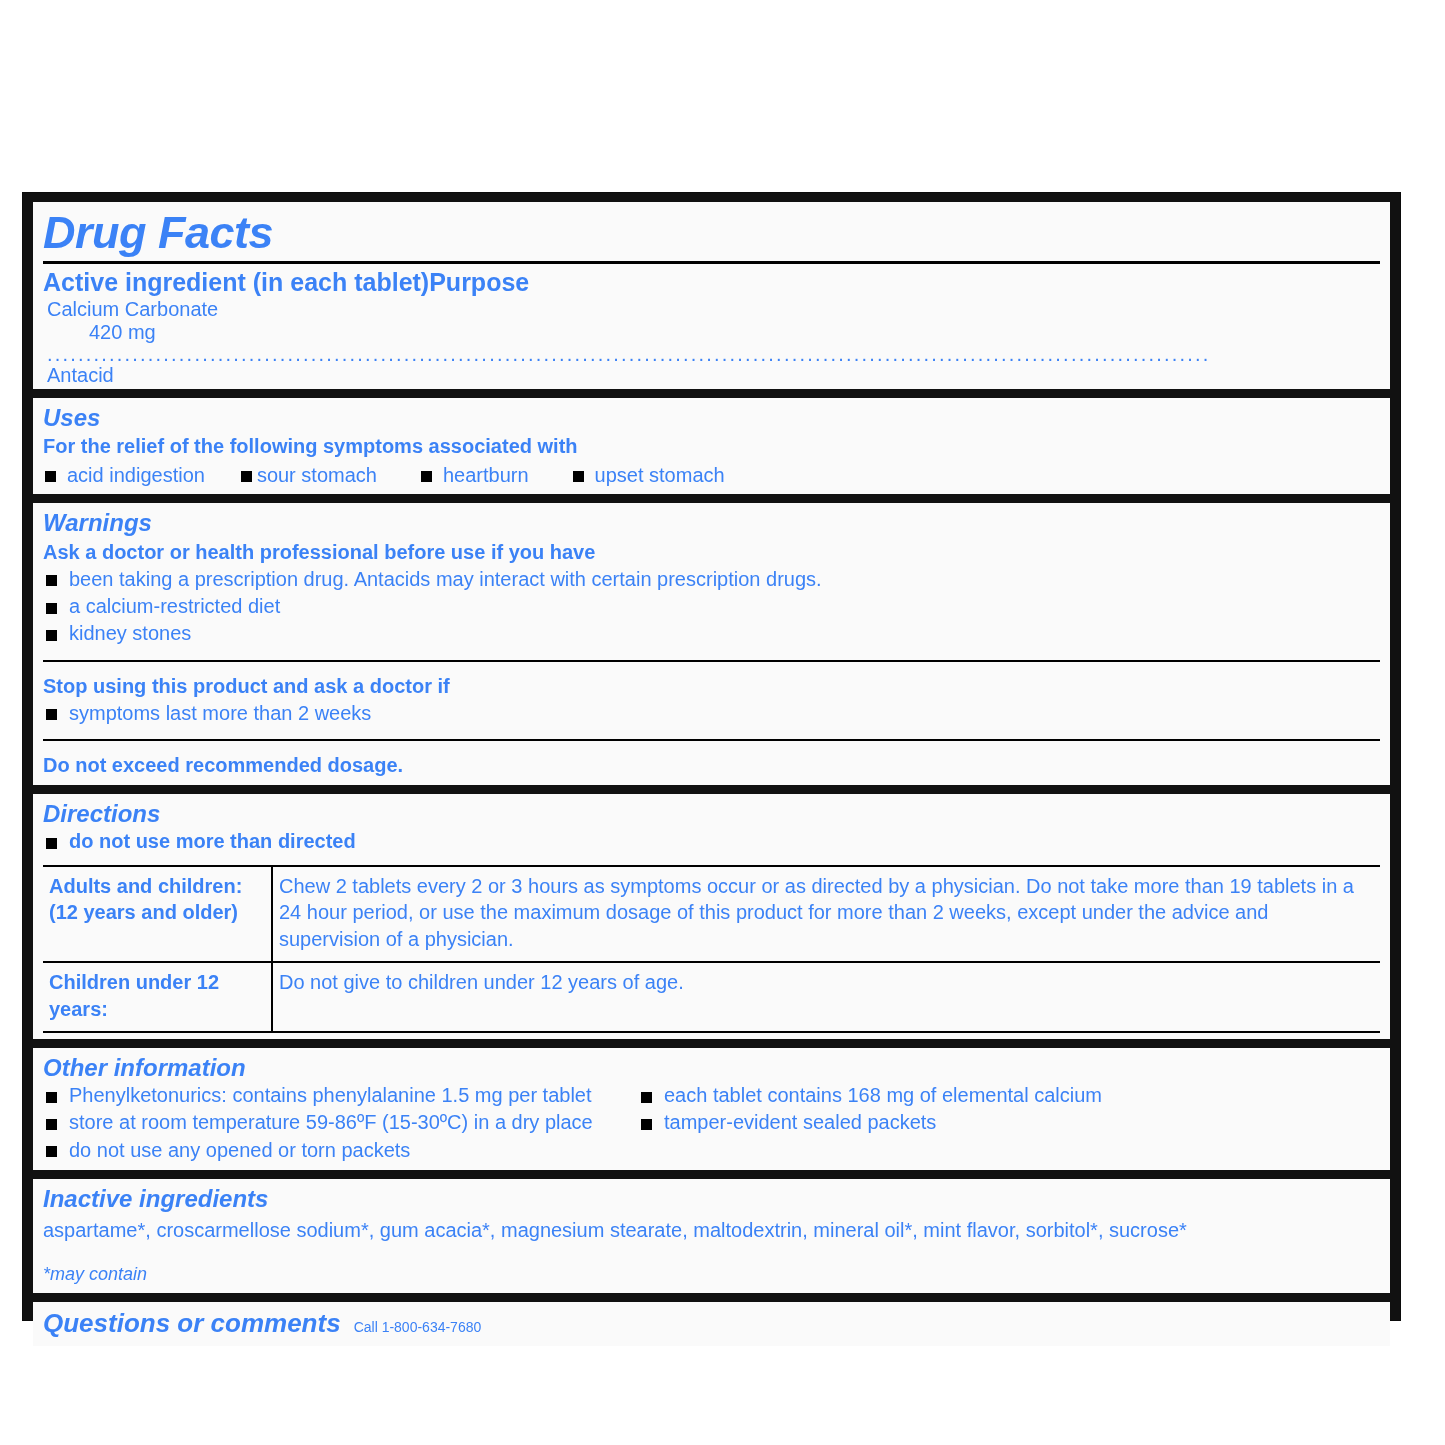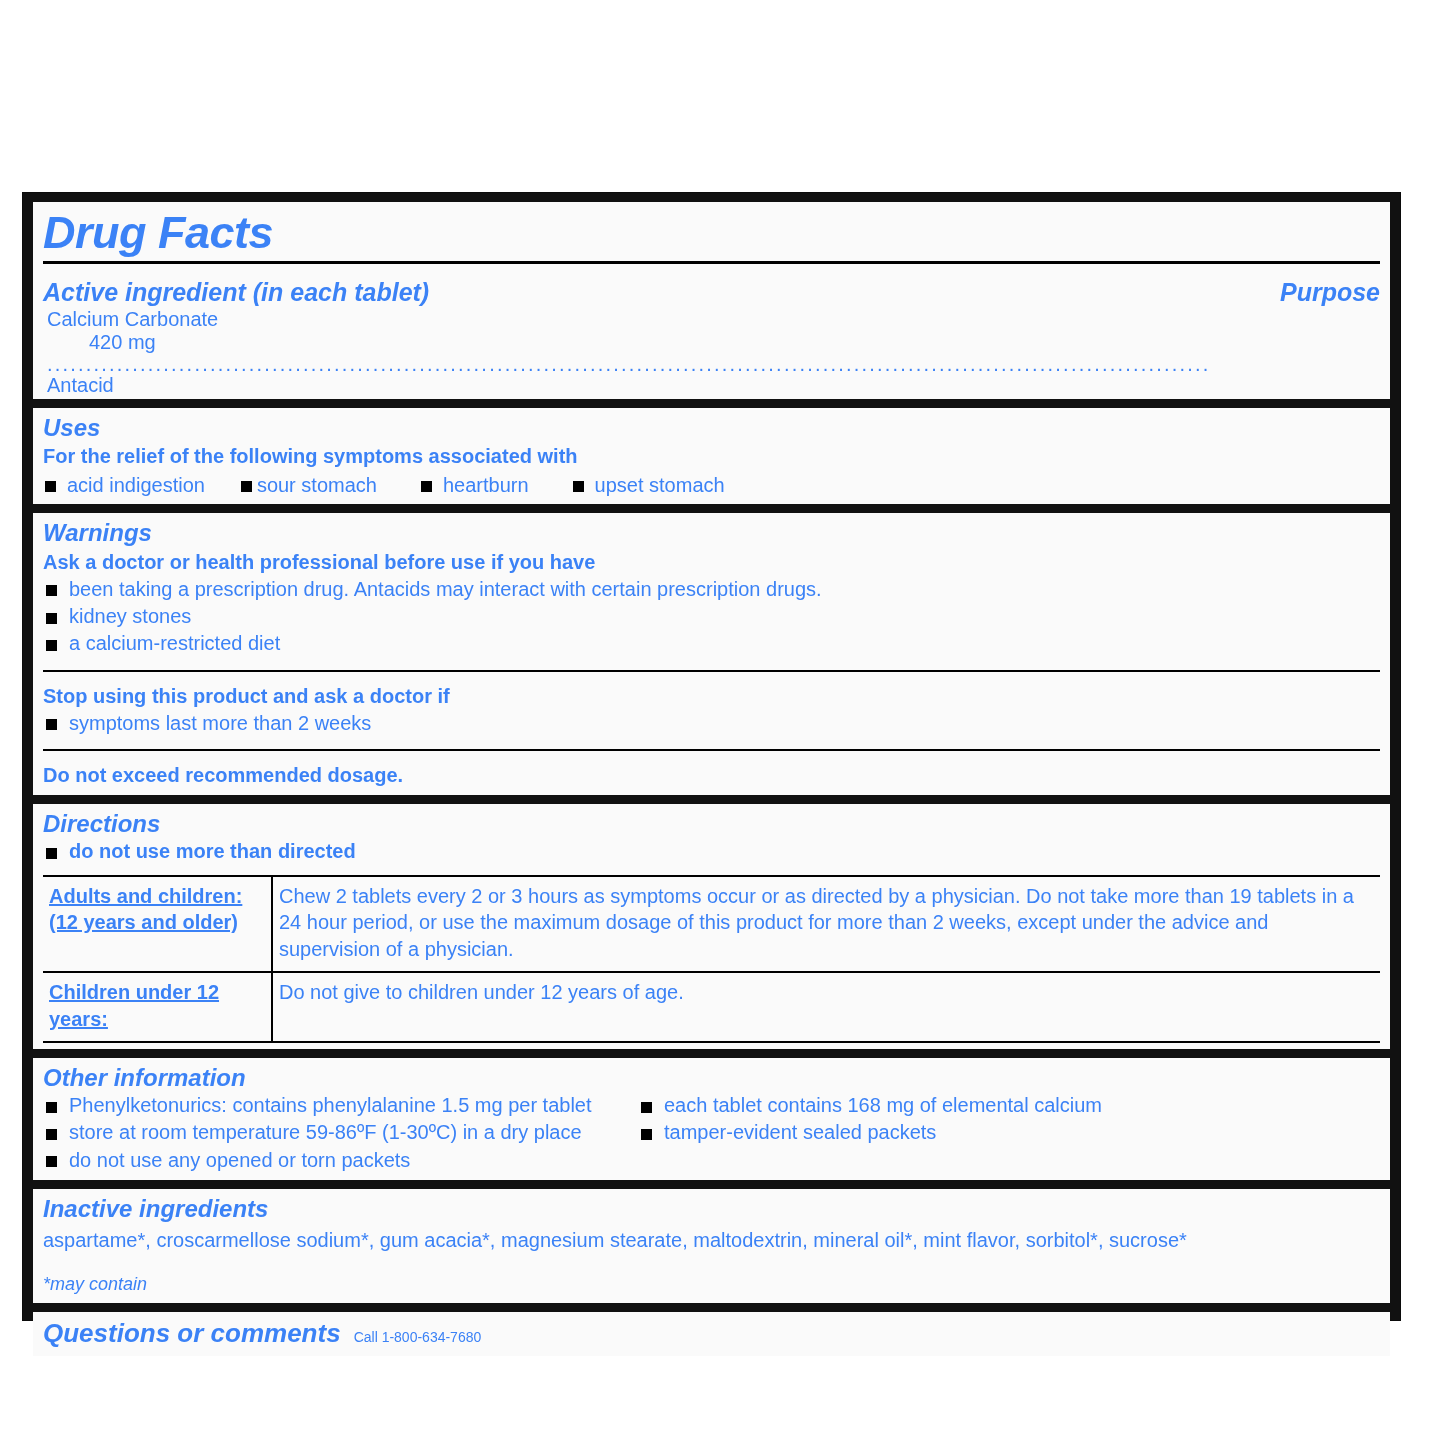--- a/index.html
+++ b/index.html
@@ -58,27 +58,25 @@
 
   .rule-heavy {
     border-bottom: 3px solid #000;
     margin: 1px 0 0 0;
     height: 0;
   }
 
   
   .ai-head {
     display: flex;
-    justify-content: space-between;
+    justify-content: flex-start;
     align-items: baseline;
     font-size: 25px;
     font-weight: bold;
-    font-style: italic;
     padding-top: 4px;
-    margin-top: 10px;
   }
   .ai-row {
     display: flex;
     align-items: baseline;
     font-size: 20px;
     padding-top: 1px;
     padding-bottom: 2px;
     white-space: nowrap;
     flex-direction: column;
   }
@@ -182,21 +180,20 @@
     border-top: 2px solid #000;
     border-bottom: 2px solid #000;
     vertical-align: top;
     padding: 6px 10px 8px 6px;
     line-height: 1.34;
   }
   table.dir td.lab {
     width: 212px;
     font-weight: bold;
     border-right: 2px solid #000;
-    text-decoration: underline;
   }
   table.dir tr + tr td { border-top: none; }
 
   
   .oi-cols {
     display: flex;
   }
   .oi-cols .col-a { width: 595px; flex: 0 0 595px; }
   .oi-cols .col-b { flex: 1 1 auto; }
 
@@ -262,22 +259,22 @@
         <span class="ib g2">heartburn</span>
         <span class="ib">upset stomach</span>
       </div>
     </div>
 
     <div class="band">
       <div class="sect-head">Warnings</div>
       <div class="sub-head">Ask a doctor or health professional before use if you have</div>
       <ul class="bl">
         <li>been taking a prescription drug. Antacids may interact with certain prescription drugs.</li>
+        <li>a calcium-restricted diet</li>
         <li>kidney stones</li>
-        <li>a calcium-restricted diet</li>
       </ul>
 
       <div class="warn-rule"></div>
 
       <div class="sub-head">Stop using this product and ask a doctor if</div>
       <ul class="bl">
         <li>symptoms last more than 2 weeks</li>
       </ul>
 
       <div class="warn-rule"></div>
@@ -309,21 +306,21 @@
         </tbody>
       </table>
     </div>
 
     <div class="band">
       <div class="sect-head">Other information</div>
       <div class="oi-cols">
         <div class="col-a">
           <ul class="bl">
             <li>Phenylketonurics: contains phenylalanine 1.5 mg per tablet</li>
-            <li>store at room temperature 59-86ºF (1-30ºC) in a dry place</li>
+            <li>store at room temperature 59-86ºF (15-30ºC) in a dry place</li>
             <li>do not use any opened or torn packets</li>
           </ul>
         </div>
         <div class="col-b">
           <ul class="bl">
             <li>each tablet contains 168 mg of elemental calcium</li>
             <li>tamper-evident sealed packets</li>
           </ul>
         </div>
       </div>

